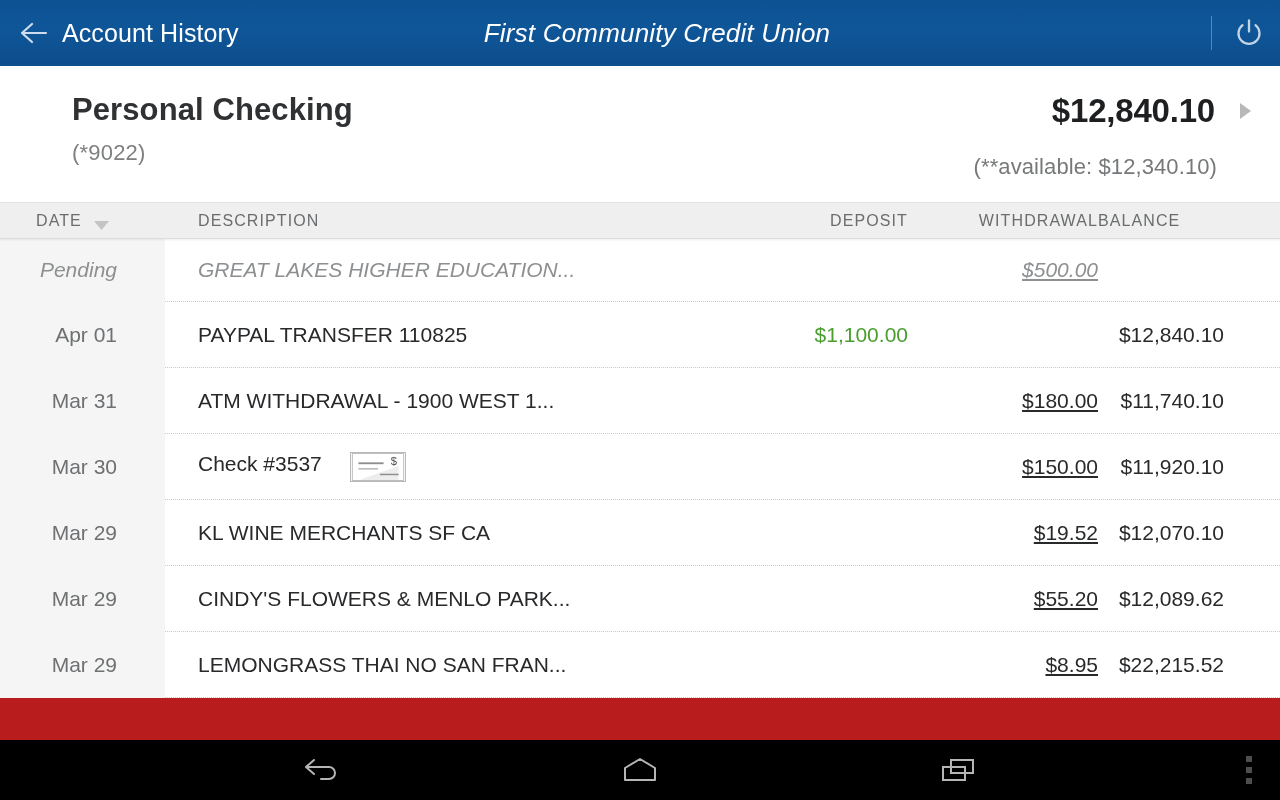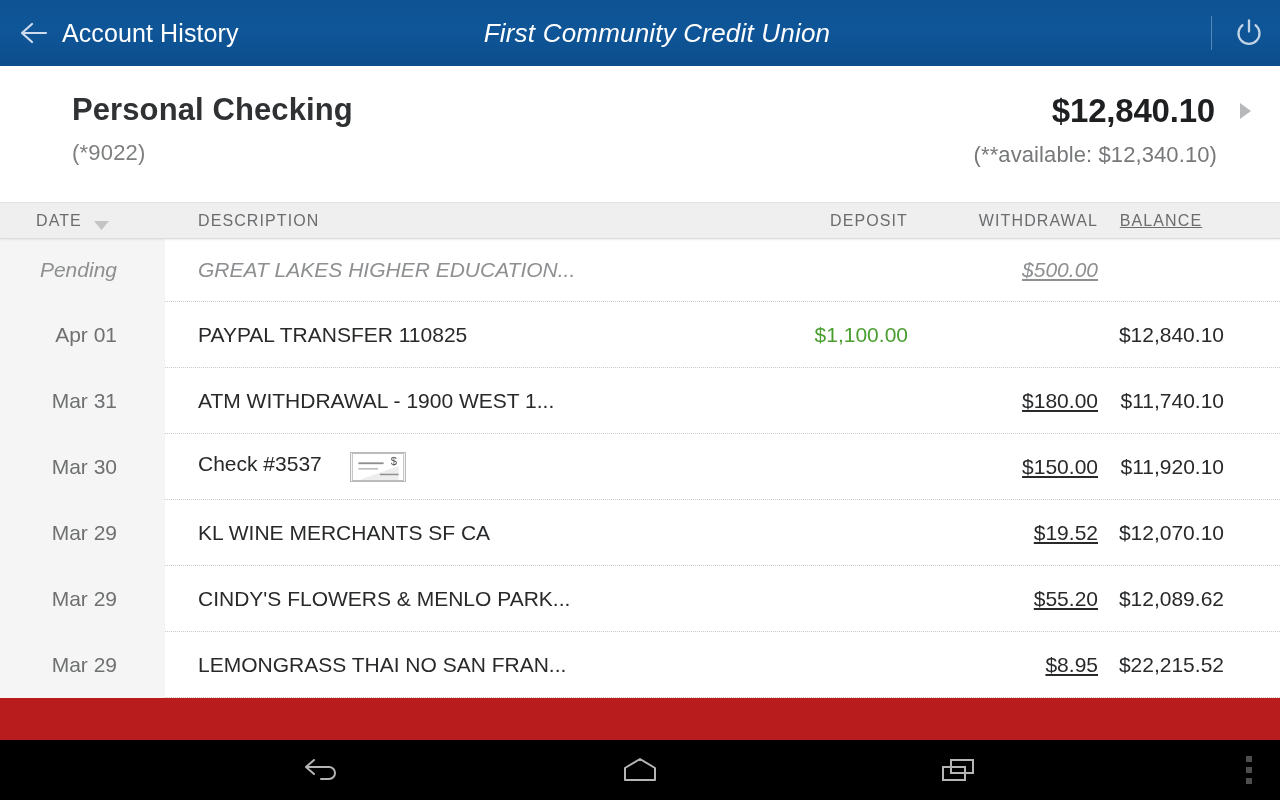--- a/index.html
+++ b/index.html
@@ -61,21 +61,21 @@
   .summary-right {
     padding:26px 26px 0 0; text-align:right;
     display:flex; flex-direction:column; align-items:flex-end;
   }
   .balance-row { display:flex; align-items:center; gap:22px; }
   .balance-amount {
     font-size:33px; color:#1d1f21; font-weight:700; letter-spacing:-.2px;
   }
   .chevron-right { width:17px; height:22px; display:block; }
   .available-balance {
-    font-size:22px; color:#76787a; font-weight:400; margin-top:12px;
+    font-size:22px; color:#76787a; font-weight:400; margin-top:24px;
     padding-right:37px; letter-spacing:.1px;
   }
 
   
   .table-wrap {
     position:absolute; top:202px; left:0; width:1280px; height:538px;
     overflow:hidden; background:#b91c1c;
   }
   .table-head {
     height:37px; background:#efefef;
@@ -85,21 +85,21 @@
     position:relative; z-index:3;
   }
   .th {
     font-size:16px; color:#6a6c6e; letter-spacing:1.1px; font-weight:400;
     text-transform:uppercase;
   }
   .col-date   { width:165px; padding-left:36px; display:flex; align-items:center; gap:12px; }
   .col-desc   { flex:1; padding-left:33px; }
   .col-dep    { width:176px; text-align:right; }
   .col-wdr    { width:190px; text-align:right; }
-  .col-bal    { width:182px; text-align:center; padding-right:56px;text-decoration:underline; }
+  .col-bal    { width:182px; text-align:left; padding-right:56px; }
 
   .sort-caret { width:15px; height:9px; display:block; }
 
   .rows { position:relative; }
   .row {
     height:66px; display:flex; align-items:center;
     border-bottom:1px dotted #c9c9c9;
     background:#ffffff; position:relative;
   }
   .row .cell-date {

